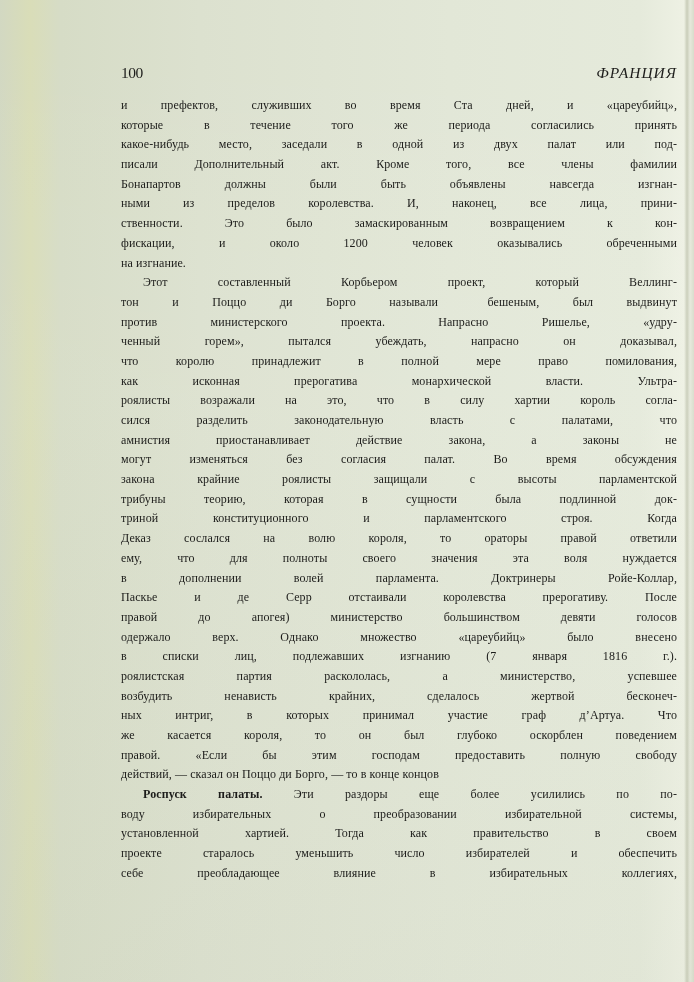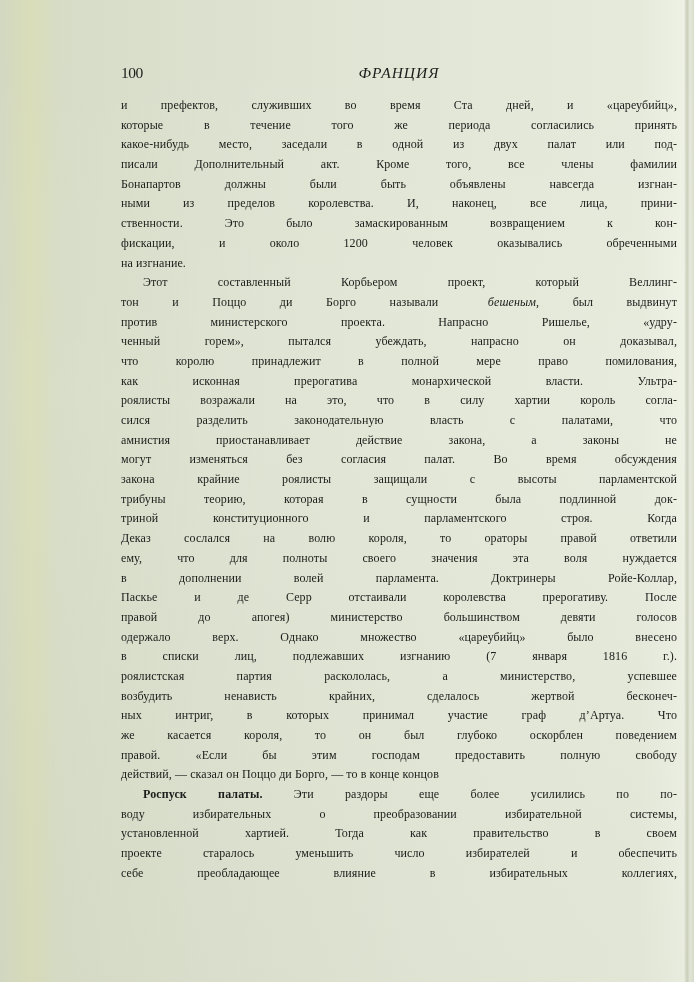--- a/index.html
+++ b/index.html
@@ -36,21 +36,21 @@
     position: absolute;
     left: 0;
     top: 4px;
     letter-spacing: -0.5px;
   }
   .chapter-title {
     position: absolute;
     left: 0;
     right: 0;
     top: 4px;
-    text-align: center;
+    text-align: right;
     font-style: italic;
     letter-spacing: 1px;
   }
   .body-text {
     margin-top: 10px;
   }
   .line {
     display: block;
     height: 19.7px;
     line-height: 19.7px;
@@ -63,21 +63,20 @@
   .line.last {
     text-align-last: left;
   }
   .line.indent {
     padding-left: 22px;
   }
   .bold {
     font-weight: bold;
   }
   .italic {
-    font-style: italic;
     margin-left: 16px;
   }
 </style>
 </head>
 <body>
 
 <div class="shade"></div>
 
 <div class="page">
 

